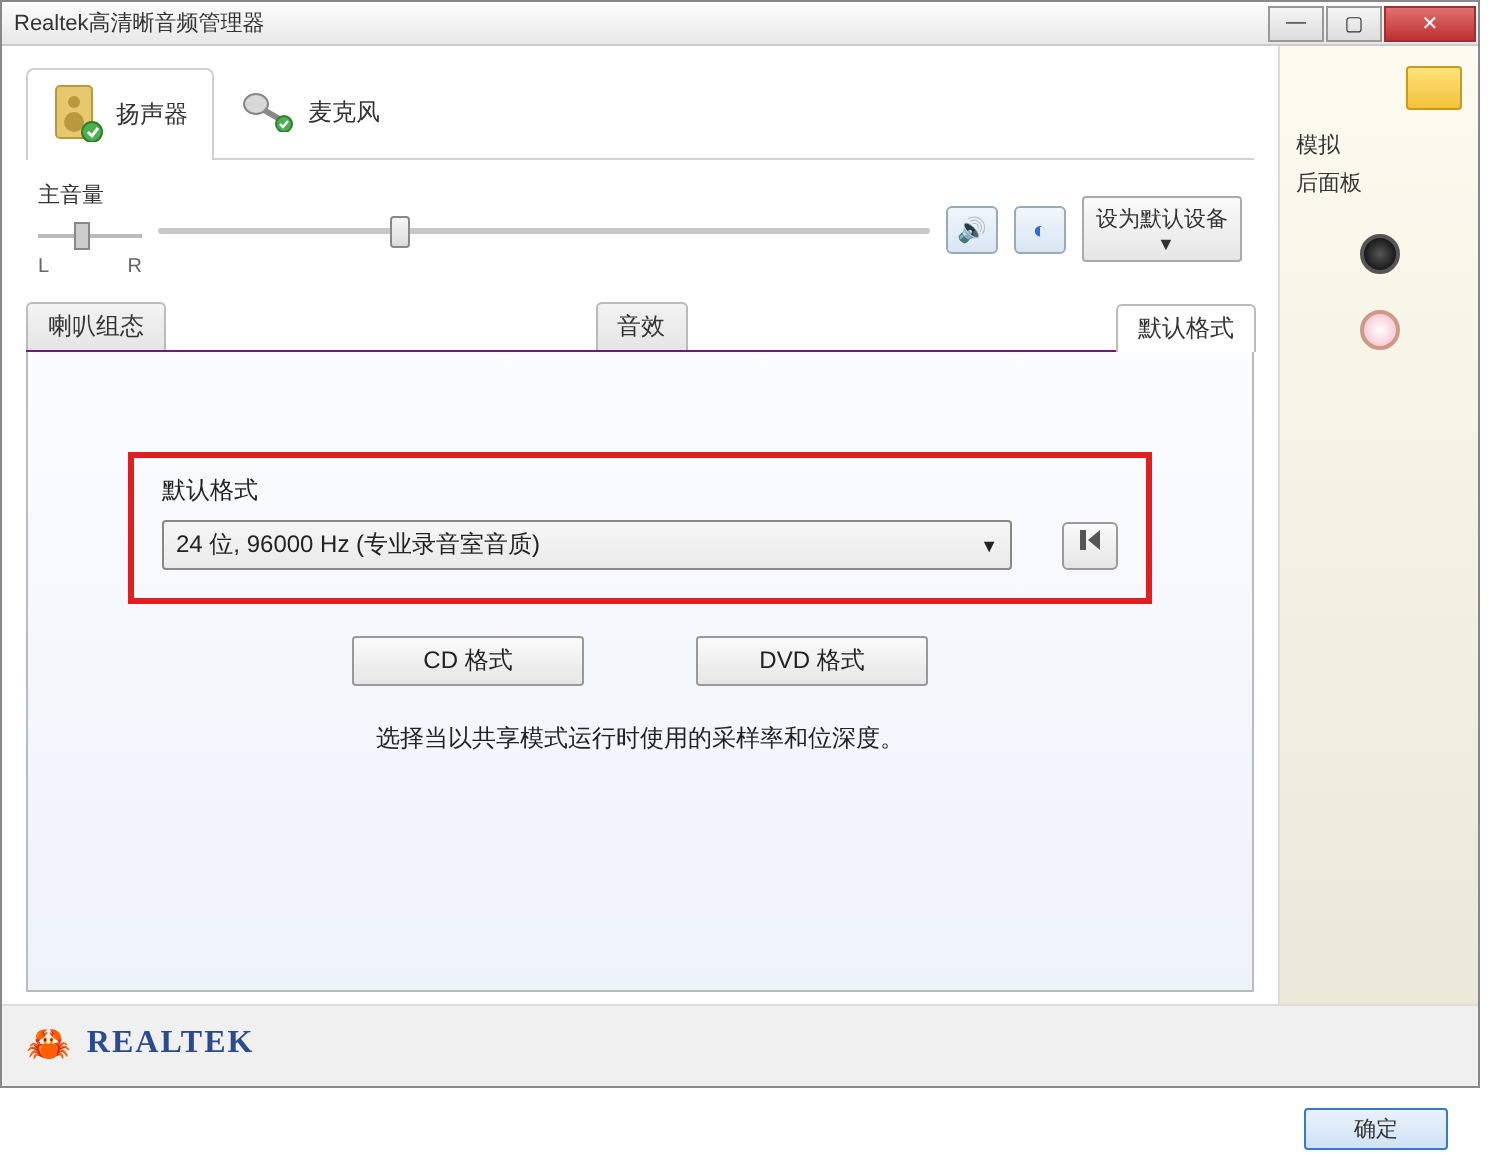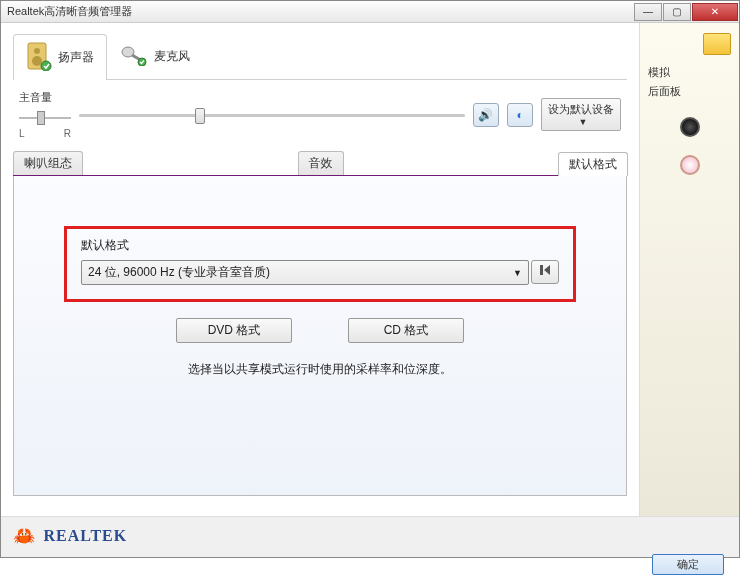--- a/index.html
+++ b/index.html
@@ -5,21 +5,21 @@
 * { box-sizing: border-box; margin: 0; padding: 0; font-family: "Microsoft YaHei", sans-serif; }
 body { background: #fff; width: 754px; height: 583px; overflow: hidden; }
 
 .window { width: 740px; border: 1px solid #888; background: #f0f0f0; }
 .titlebar { height: 22px; background: linear-gradient(#fdfdfd, #e8e8e8); border-bottom: 1px solid #ccc; display: flex; align-items: center; padding-left: 6px; font-size: 11px; color: #333; }
 .titlebar .spacer { flex: 1; }
 .titlebar .winbtn { height: 18px; width: 28px; margin-right: 1px; border: 1px solid #999; display: flex; align-items: center; justify-content: center; font-size: 10px; background: linear-gradient(#f5f5f5,#ddd); cursor: pointer; }
 .titlebar .winbtn.close { background: linear-gradient(#e07070,#c03030); color: #fff; width: 46px; border-color: #a03030; }
 
 .client { display: flex; background: #fff; }
-.main { flex: 1; padding: 10px 12px 20px 12px; }
+.main { flex: 1; padding: 10px 12px 6px 12px; }
 .side { width: 100px; background: linear-gradient(#fdfbef,#ebe8d9); border-left: 1px solid #ddd; padding: 10px 8px; }
 
 .device-tabs { display: flex; border-bottom: 1px solid #d0d0d0; margin-bottom: 10px; }
 .device-tab { display: flex; align-items: center; gap: 6px; padding: 6px 12px; font-size: 12px; color: #333; border: 1px solid transparent; border-bottom: none; cursor: pointer; }
 .device-tab.active { background: #fff; border-color: #d0d0d0; border-radius: 4px 4px 0 0; position: relative; top: 1px; }
 
 .volume-row { display: flex; align-items: center; gap: 8px; margin: 4px 6px 12px 6px; }
 .vol-label { font-size: 11px; color: #333; width: 40px; }
 .balance { width: 52px; height: 30px; position: relative; }
 .balance .lr { font-size: 10px; color: #666; display: flex; justify-content: space-between; position: absolute; bottom: 0; width: 100%; }
@@ -37,21 +37,21 @@
 
 .subtabs { display: flex; border-bottom: 1px solid #701a75; margin-bottom: 0; justify-content: space-between; }
 .subtab { font-size: 12px; color: #333; padding: 3px 10px; border: 1px solid #bbb; border-bottom: none; margin-right: -1px; background: linear-gradient(#f3f3f3,#e5e5e5); cursor: pointer; border-radius: 3px 3px 0 0; }
 .subtab.active { background: #fff; position: relative; top: 1px; }
 
 .panel { border: 1px solid #bbb; border-top: none; height: 320px; background: linear-gradient(#fbfcff,#eef2f9); padding: 50px 40px 20px 40px; }
 
 .highlight { border: 3px solid #e02020; padding: 8px 14px 14px 14px; margin: 0 10px; }
 
 .field-label { font-size: 12px; color: #222; margin-bottom: 6px; }
-.format-row { display: flex; align-items: flex-start; gap: 2px; }
+.format-row { display: flex; align-items: center; gap: 25px; }
 .combo { flex: 1; display: flex; align-items: center; justify-content: space-between; border: 1px solid #888; background: linear-gradient(#f6f6f6,#eaeaea); padding: 3px 6px; font-size: 12px; color: #222; border-radius: 2px; cursor: pointer; }
 .combo .tri { font-size: 9px; }
 .playbtn { width: 28px; height: 24px; border: 1px solid #999; border-radius: 3px; background: linear-gradient(#fafafa,#e6e6e6); display: flex; align-items: center; justify-content: center; cursor: pointer; }
 
 .fmt-buttons { display: flex; gap: 56px; justify-content: center; margin: 16px 0 18px 0; }
 .stdbtn { width: 116px; text-align: center; font-size: 12px; padding: 3px 0; border: 1px solid #999; border-radius: 2px; background: linear-gradient(#fafafa,#e6e6e6); cursor: pointer; color:#222; }
 
 .hint { font-size: 12px; color: #222; text-align: center; }
 
 .footer { display: flex; align-items: center; gap: 8px; padding: 8px 12px 10px 12px; border-top: 1px solid #ddd; }
@@ -153,22 +153,22 @@
               <span>
                 <svg width="14" height="14" viewBox="0 0 14 14">
                     <path d="M2 2h3v10H2zM6 7l6-5v10z" fill="#555"></path>
                   </svg>
               </span>
             </div>
           </div>
         </div>
 
         <div class="fmt-buttons">
+          <div class="stdbtn">CD 格式</div>
           <div class="stdbtn">DVD 格式</div>
-          <div class="stdbtn">CD 格式</div>
         </div>
 
         <div class="hint">选择当以共享模式运行时使用的采样率和位深度。</div>
       </div>
     </div>
 
     <div class="side">
       <div class="folder"></div>
       <div class="lbl">模拟</div>
       <div class="lbl">后面板</div>

